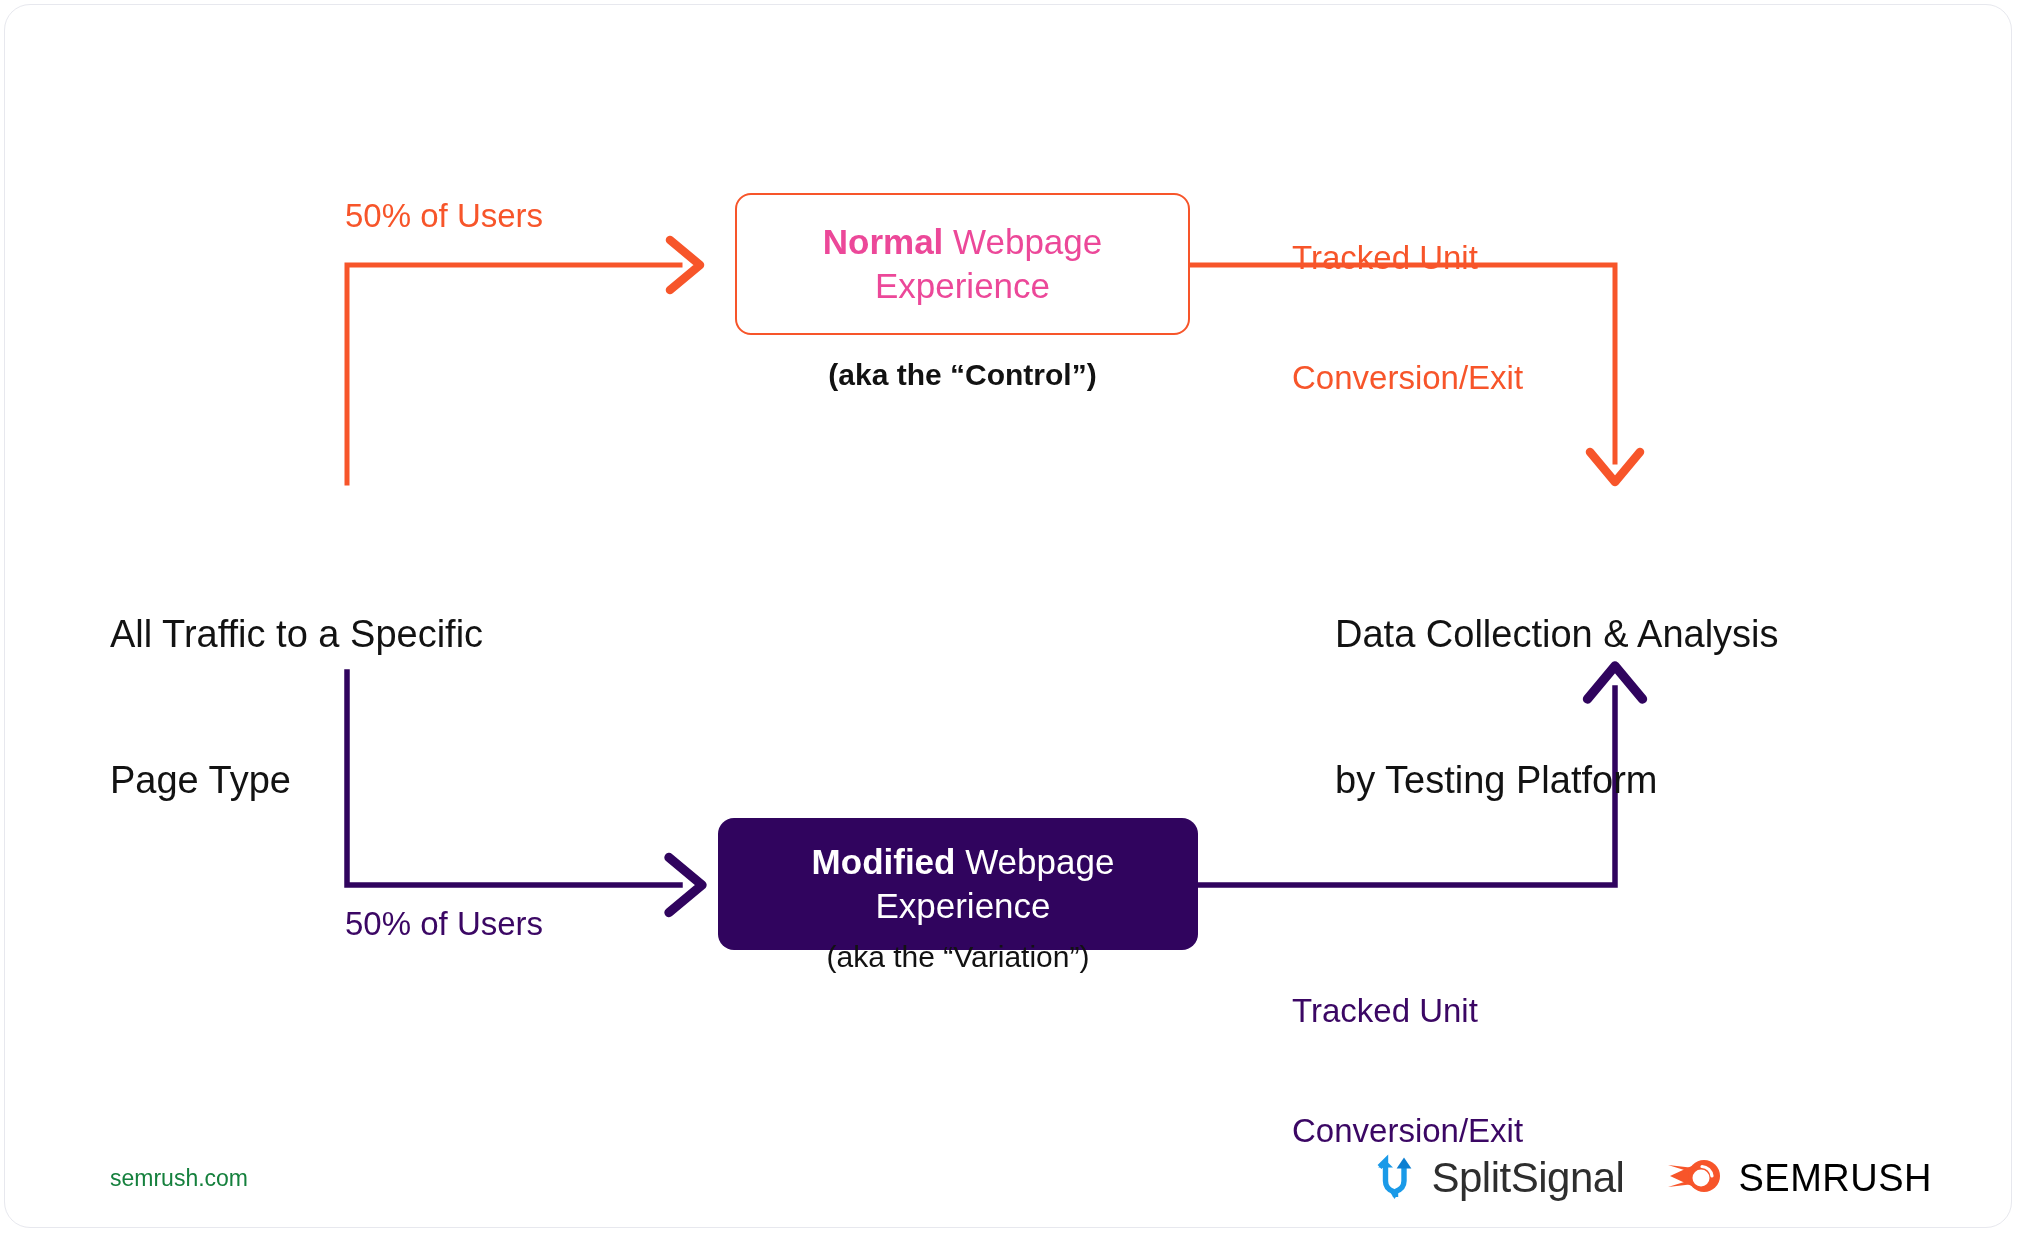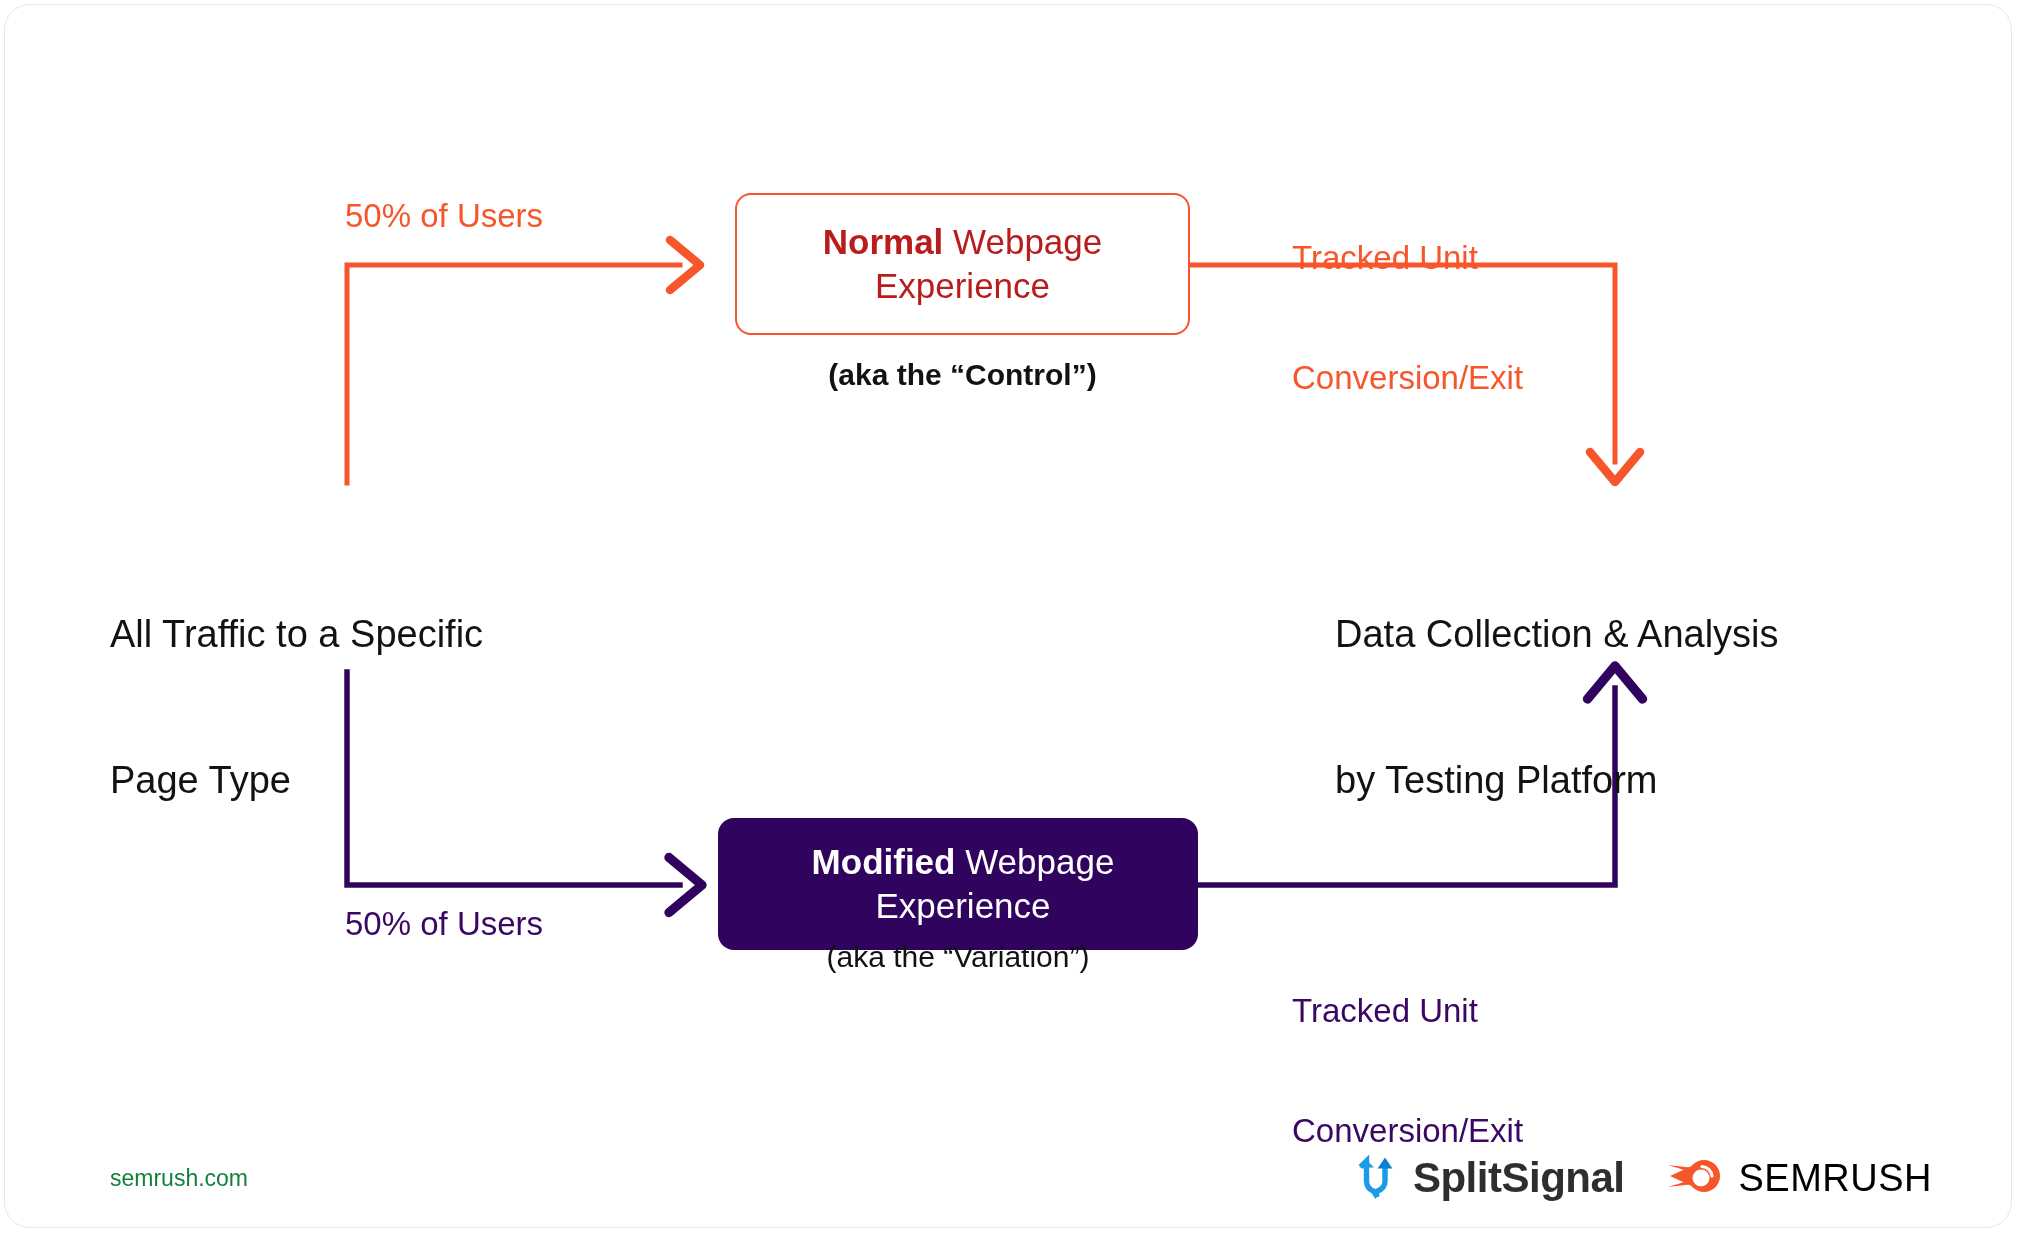--- a/index.html
+++ b/index.html
@@ -95,21 +95,21 @@
     box-sizing: border-box;
   }
   .node-normal {
     left: 735px;
     top: 193px;
     width: 455px;
     height: 142px;
     border: 2.5px solid #f7552a;
     border-radius: 16px;
     background: #ffffff;
-    color: #b91c1c;
+    color: #ec4899;
     font-size: 35px;
   }
   .node-modified {
     left: 718px;
     top: 818px;
     width: 480px;
     height: 132px;
     background: #30045e;
     border-radius: 16px;
     color: #ffffff;
@@ -146,21 +146,21 @@
     align-items: center;
     gap: 42px;
   }
   .logo-group {
     display: flex;
     align-items: center;
     gap: 10px;
   }
   .logo-text {
     font-size: 42px;
-    font-weight: 700;
+    font-weight: 400;
     letter-spacing: -0.5px;
     color: #2e2e2e;
   }
   .logo-text-semrush {
     font-size: 38px;
     font-weight: 400;
     letter-spacing: 0.5px;
     color: #000000;
   }
 </style>

